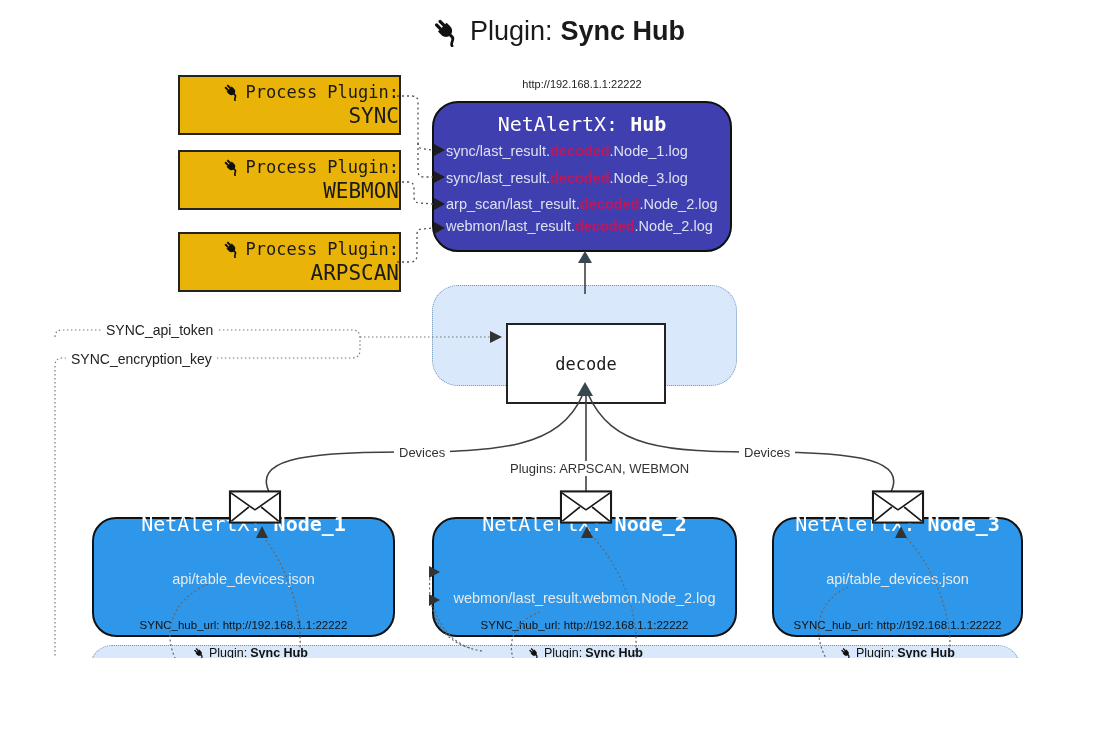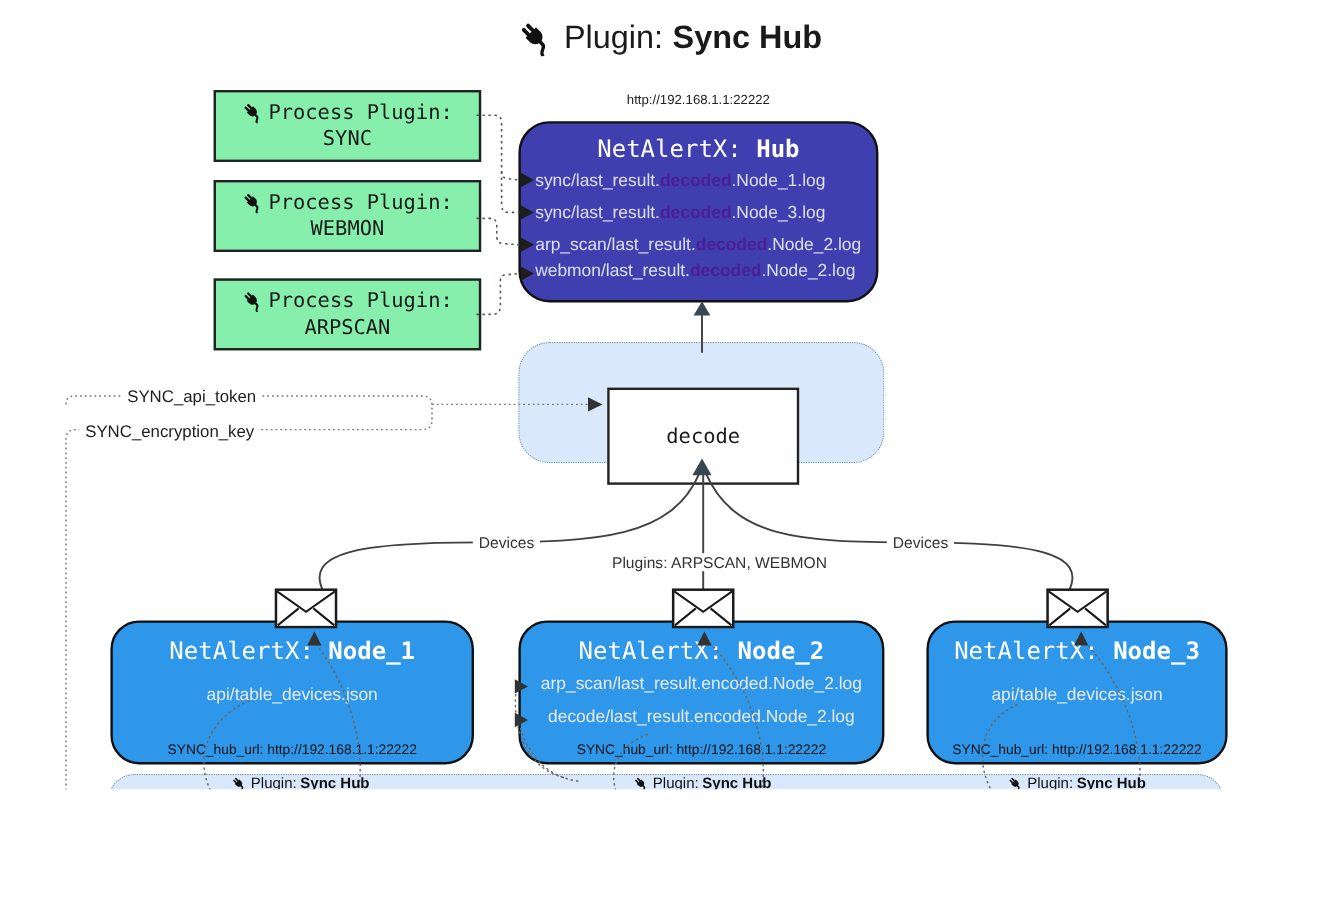--- a/index.html
+++ b/index.html
@@ -7,49 +7,49 @@
           font-family:"Liberation Sans","DejaVu Sans",sans-serif;color:#1a1a1a;}
   .abs{position:absolute;}
   .mono{font-family:"DejaVu Sans Mono","Liberation Mono",monospace;}
 
   
   .title{top:16px;left:0;width:1117px;display:flex;justify-content:center;align-items:center;
          gap:8px;font-size:27px;z-index:2;}
   .title .bold{font-weight:bold;}
 
   
-  .pbox{left:178px;width:219px;height:56px;background:#86efac;border:2px solid #222;z-index:2;
-        display:flex;flex-direction:column;align-items:center;justify-content:center;}
+  .pbox{left:178px;width:219px;height:56px;background:#eab308;border:2px solid #222;z-index:2;
+        display:flex;flex-direction:column;align-items:flex-end;justify-content:center;}
   .pbox .l1{display:flex;align-items:center;gap:4px;font-size:17px;}
-  .pbox .l2{font-size:17px;margin-top:2px;}
+  .pbox .l2{font-size:21px;margin-top:2px;}
 
   
   .huburl{top:78px;left:432px;width:300px;text-align:center;font-size:11px;color:#222;z-index:2;}
   .hub{left:432px;top:101px;width:300px;height:151px;background:#3f3fb0;border:2px solid #111;
        border-radius:26px;box-sizing:border-box;z-index:1;}
   .hub-title{top:112px;left:432px;width:300px;text-align:center;font-size:20px;color:#fff;z-index:2;}
   .hub-title .bold{font-weight:bold;}
   .hubline{left:446px;width:290px;font-size:14.5px;color:#dde0f0;white-space:nowrap;z-index:2;}
-  .hubline b{color:#4c1d95;}
+  .hubline b{color:#be185d;}
 
   
   .dband{left:432px;top:285px;width:305px;height:101px;background:#d9e8fa;
          border:1.6px dotted #6e94b8;border-radius:26px;box-sizing:border-box;z-index:1;}
   .dbox{left:506px;top:295px;width:160px;height:81px;background:#fff;border:2px solid #222;
         box-sizing:border-box;display:flex;align-items:center;justify-content:center;
         font-size:17px;z-index:2;margin-top:28px;}
 
   
   .linelabel{background:#fff;padding:0 5px;font-size:14px;color:#222;z-index:4;white-space:nowrap;}
   .edgelabel{background:#fff;padding:0 5px;font-size:13px;color:#333;z-index:4;white-space:nowrap;}
 
   
   .node{top:517px;height:120px;background:#2f97ea;border:2px solid #111;border-radius:24px;
         box-sizing:border-box;z-index:1;}
-  .node-title{top:530px;text-align:center;font-size:20px;color:#fff;z-index:2;white-space:nowrap;}
+  .node-title{top:512px;text-align:center;font-size:20px;color:#fff;z-index:2;white-space:nowrap;}
   .node-title .bold{font-weight:bold;}
   .nfile{text-align:center;font-size:14.5px;color:#e9e9e9;z-index:2;white-space:nowrap;}
   .nurl{top:619px;text-align:center;font-size:11.5px;color:#111;z-index:2;white-space:nowrap;}
 
   
   .eband{left:90px;top:645px;width:930px;height:80px;background:#d9e8fa;
          border:1.6px dotted #6e94b8;border-radius:22px;box-sizing:border-box;z-index:1;}
   .elabel{top:646px;display:flex;align-items:center;gap:3px;font-size:12.5px;color:#111;z-index:4;white-space:nowrap;}
   .elabel .bold{font-weight:bold;}
   .ebox{top:662px;width:74px;height:53px;background:#f97316;border:2px solid #222;box-sizing:border-box;
@@ -140,22 +140,21 @@
 
   <div class="abs node" style="left:92px;width:303px;"></div>
   <div class="abs node-title mono" style="left:92px;width:303px;">
     <span>NetAlertX:</span>&nbsp;<span class="bold">Node_1</span></div>
   <div class="abs nfile" style="left:92px;width:303px;top:571px;">api/table_devices.json</div>
   <div class="abs nurl" style="left:92px;width:303px;">SYNC_hub_url: http://192.168.1.1:22222</div>
 
   <div class="abs node" style="left:432px;width:305px;"></div>
   <div class="abs node-title mono" style="left:432px;width:305px;">
     <span>NetAlertX:</span>&nbsp;<span class="bold">Node_2</span></div>
-  <div class="abs nfile" style="left:432px;width:305px;top:562px;">arp_scan/last_result.encoded.Node_2.log</div>
-  <div class="abs nfile" style="left:432px;width:305px;top:590px;">decode/last_result.encoded.Node_2.log</div>
+  <div class="abs nfile" style="left:432px;width:305px;top:590px;">webmon/last_result.webmon.Node_2.log</div>
   <div class="abs nurl" style="left:432px;width:305px;">SYNC_hub_url: http://192.168.1.1:22222</div>
 
   <div class="abs node" style="left:772px;width:251px;"></div>
   <div class="abs node-title mono" style="left:772px;width:251px;">
     <span>NetAlertX:</span>&nbsp;<span class="bold">Node_3</span></div>
   <div class="abs nfile" style="left:772px;width:251px;top:571px;">api/table_devices.json</div>
   <div class="abs nurl" style="left:772px;width:251px;">SYNC_hub_url: http://192.168.1.1:22222</div>
 
   <div class="abs eband"></div>
 

